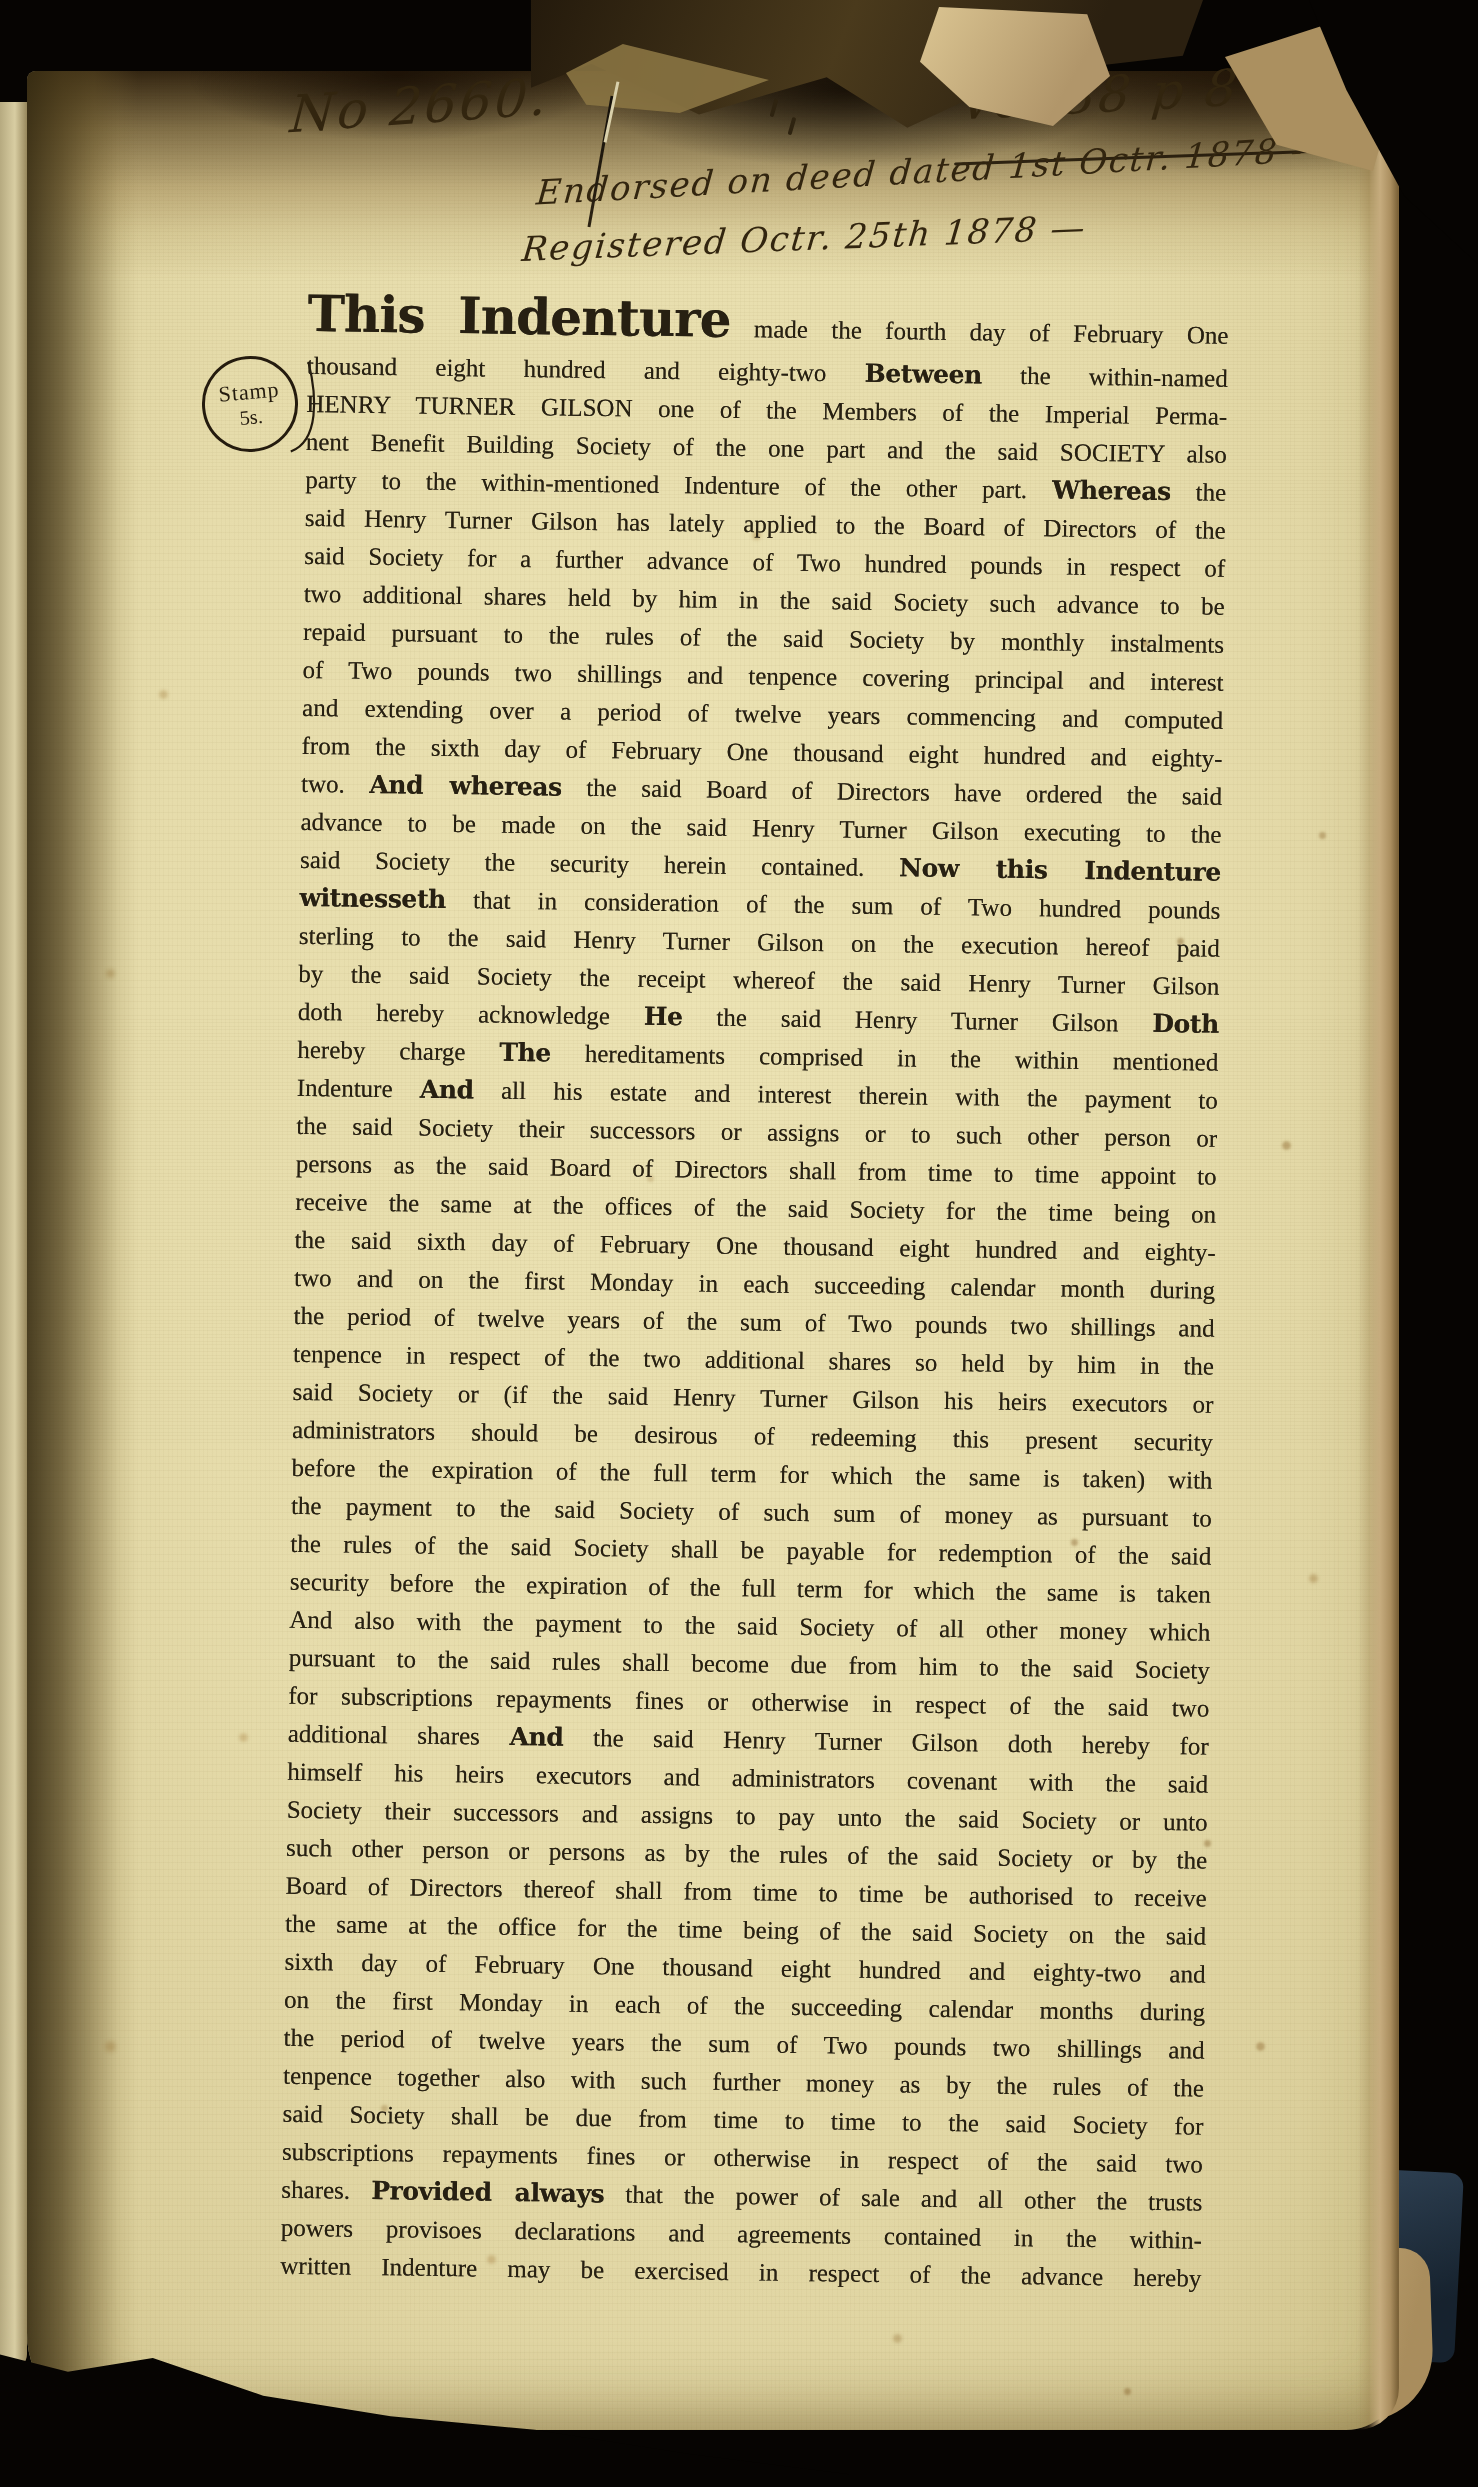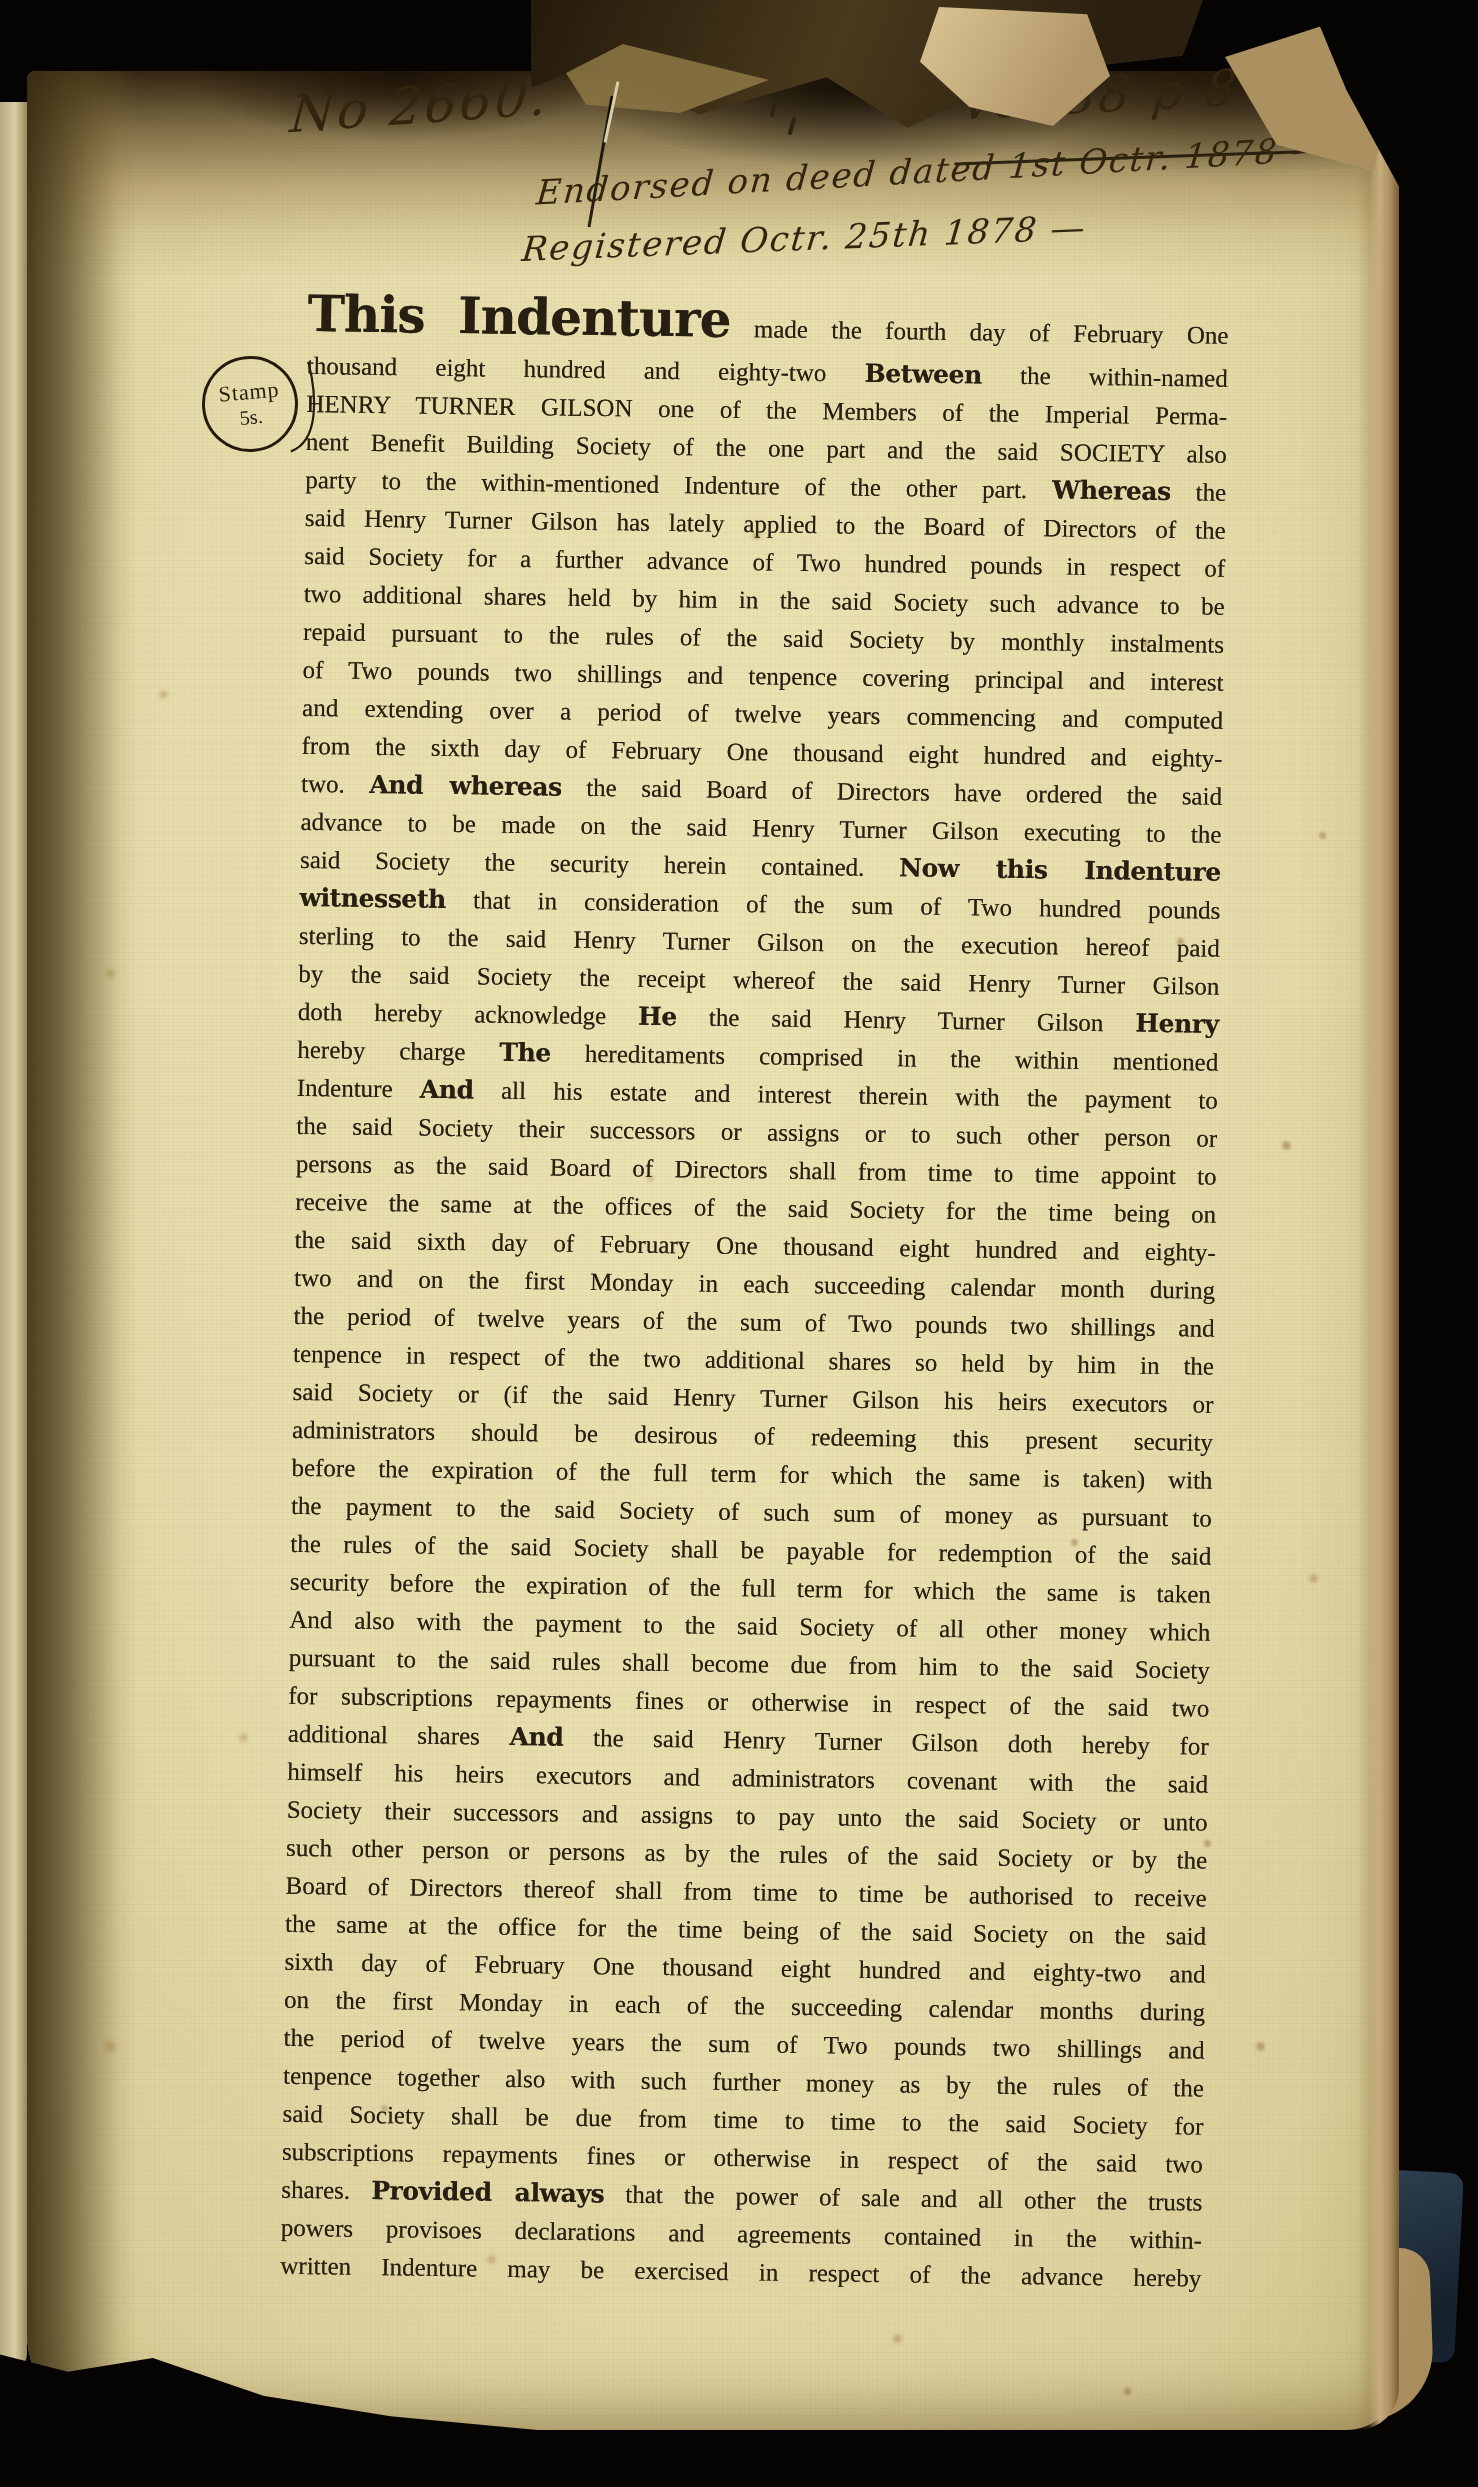--- a/index.html
+++ b/index.html
@@ -210,21 +210,21 @@
       <div class="doc-line"><span>repaid pursuant to the rules of the said Society by monthly instalments</span></div>
       <div class="doc-line"><span>of Two pounds two shillings and tenpence covering principal and interest</span></div>
       <div class="doc-line"><span>and extending over a period of twelve years commencing and computed</span></div>
       <div class="doc-line"><span>from the sixth day of February One thousand eight hundred and eighty-</span></div>
       <div class="doc-line"><span>two. </span><span class="bl">And whereas</span><span> the said Board of Directors have ordered the said</span></div>
       <div class="doc-line"><span>advance to be made on the said Henry Turner Gilson executing to the</span></div>
       <div class="doc-line"><span>said Society the security herein contained. </span><span class="bl">Now this Indenture</span></div>
       <div class="doc-line"><span class="bl">witnesseth</span><span> that in consideration of the sum of Two hundred pounds</span></div>
       <div class="doc-line"><span>sterling to the said Henry Turner Gilson on the execution hereof paid</span></div>
       <div class="doc-line"><span>by the said Society the receipt whereof the said Henry Turner Gilson</span></div>
-      <div class="doc-line"><span>doth hereby acknowledge </span><span class="bl">He</span><span> the said Henry Turner Gilson </span><span class="bl">Henry</span></div>
+      <div class="doc-line"><span>doth hereby acknowledge </span><span class="bl">He</span><span> the said Henry Turner Gilson </span><span class="bl">Doth</span></div>
       <div class="doc-line"><span>hereby charge </span><span class="bl">The</span><span> hereditaments comprised in the within mentioned</span></div>
       <div class="doc-line"><span>Indenture </span><span class="bl">And</span><span> all his estate and interest therein with the payment to</span></div>
       <div class="doc-line"><span>the said Society their successors or assigns or to such other person or</span></div>
       <div class="doc-line"><span>persons as the said Board of Directors shall from time to time appoint to</span></div>
       <div class="doc-line"><span>receive the same at the offices of the said Society for the time being on</span></div>
       <div class="doc-line"><span>the said sixth day of February One thousand eight hundred and eighty-</span></div>
       <div class="doc-line"><span>two and on the first Monday in each succeeding calendar month during</span></div>
       <div class="doc-line"><span>the period of twelve years of the sum of Two pounds two shillings and</span></div>
       <div class="doc-line"><span>tenpence in respect of the two additional shares so held by him in the</span></div>
       <div class="doc-line"><span>said Society or (if the said Henry Turner Gilson his heirs executors or</span></div>

